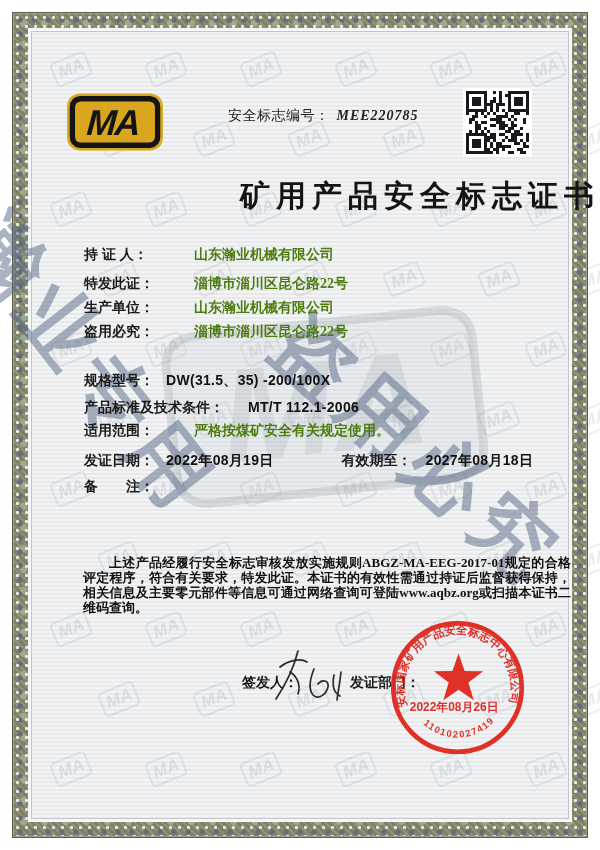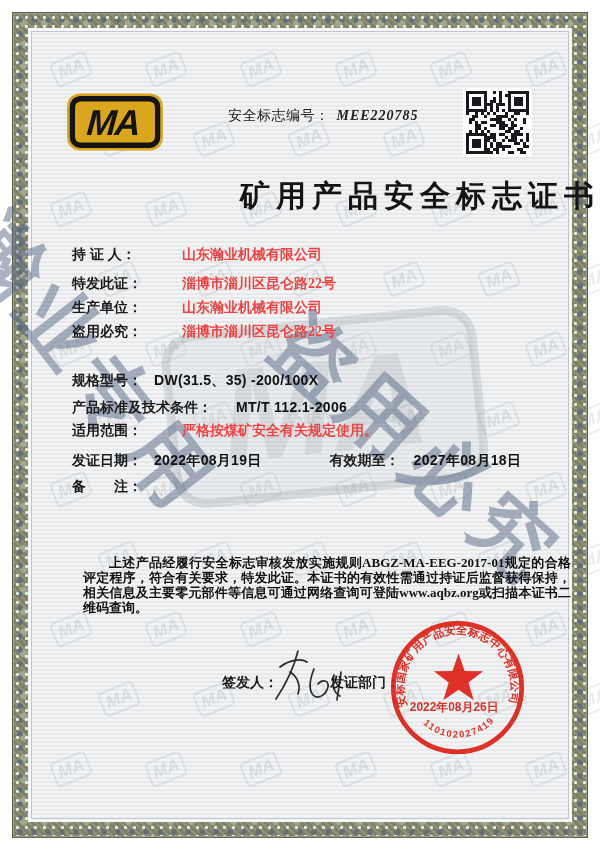--- a/index.html
+++ b/index.html
@@ -34,30 +34,30 @@
       transform-origin:left top;z-index:1;}
   .wm-left{left:22px;top:192px;transform:rotate(52deg);}
   .wm-right{left:322px;top:292px;transform:rotate(42deg);}
   
   .content{z-index:2;}
   .cert-no{position:absolute;left:228px;top:107px;
     font:14px "Liberation Serif",serif;color:#222;letter-spacing:.5px;}
   .cert-no b{font-weight:bold;margin-left:7px;letter-spacing:1px;font-style:italic;}
   .title{position:absolute;left:0;right:0;top:176px;text-align:right;
     font:bold 30px "Liberation Sans",sans-serif;color:#141414;letter-spacing:6px;}
-  .row{position:absolute;left:72px;display:flex;align-items:baseline;white-space:nowrap;justify-content:space-between;}
+  .row{position:absolute;left:84px;display:flex;align-items:baseline;white-space:nowrap;justify-content:space-between;}
   .lbl{font:bold 14px "Liberation Sans",sans-serif;color:#1a1a1a;width:82px;flex:none;}
   .lbl.auto{width:auto;margin-right:24px;}
-  .val{font:bold 14px "Liberation Serif",serif;color:#ef4444;padding-left:28px;}
+  .val{font:bold 14px "Liberation Serif",serif;color:#4d7c0f;padding-left:28px;}
   .val-sans{font:bold 14px "Liberation Sans",sans-serif;color:#111;letter-spacing:.3px;}
   .spacer1{width:68px;flex:none;}
   .statement{position:absolute;left:57px;top:555px;width:488px;
     font:bold 13px "Liberation Serif",serif;color:#111;line-height:15px;
     text-indent:26px;text-align:justify;word-break:break-all;margin-left:26px;}
-  .sig-label{position:absolute;font:bold 14px "Liberation Sans",sans-serif;color:#1a1a1a;}
+  .sig-label{position:absolute;font:bold 14px "Liberation Sans",sans-serif;color:#1a1a1a;margin-left:20px;}
   .qr{position:absolute;left:463px;top:88px;background:#fff;padding:3px;
       display:grid;grid-template-columns:repeat(21,3px);grid-auto-rows:3px;z-index:2;}
   .qr i{display:block;}
   .qr i.d{background:#17191c;}
   .seal{position:absolute;left:385px;top:613px;z-index:3;opacity:.93;}
   svg text{font-family:"Liberation Sans",sans-serif;}
 </style>
 </head>
 <body>
 

